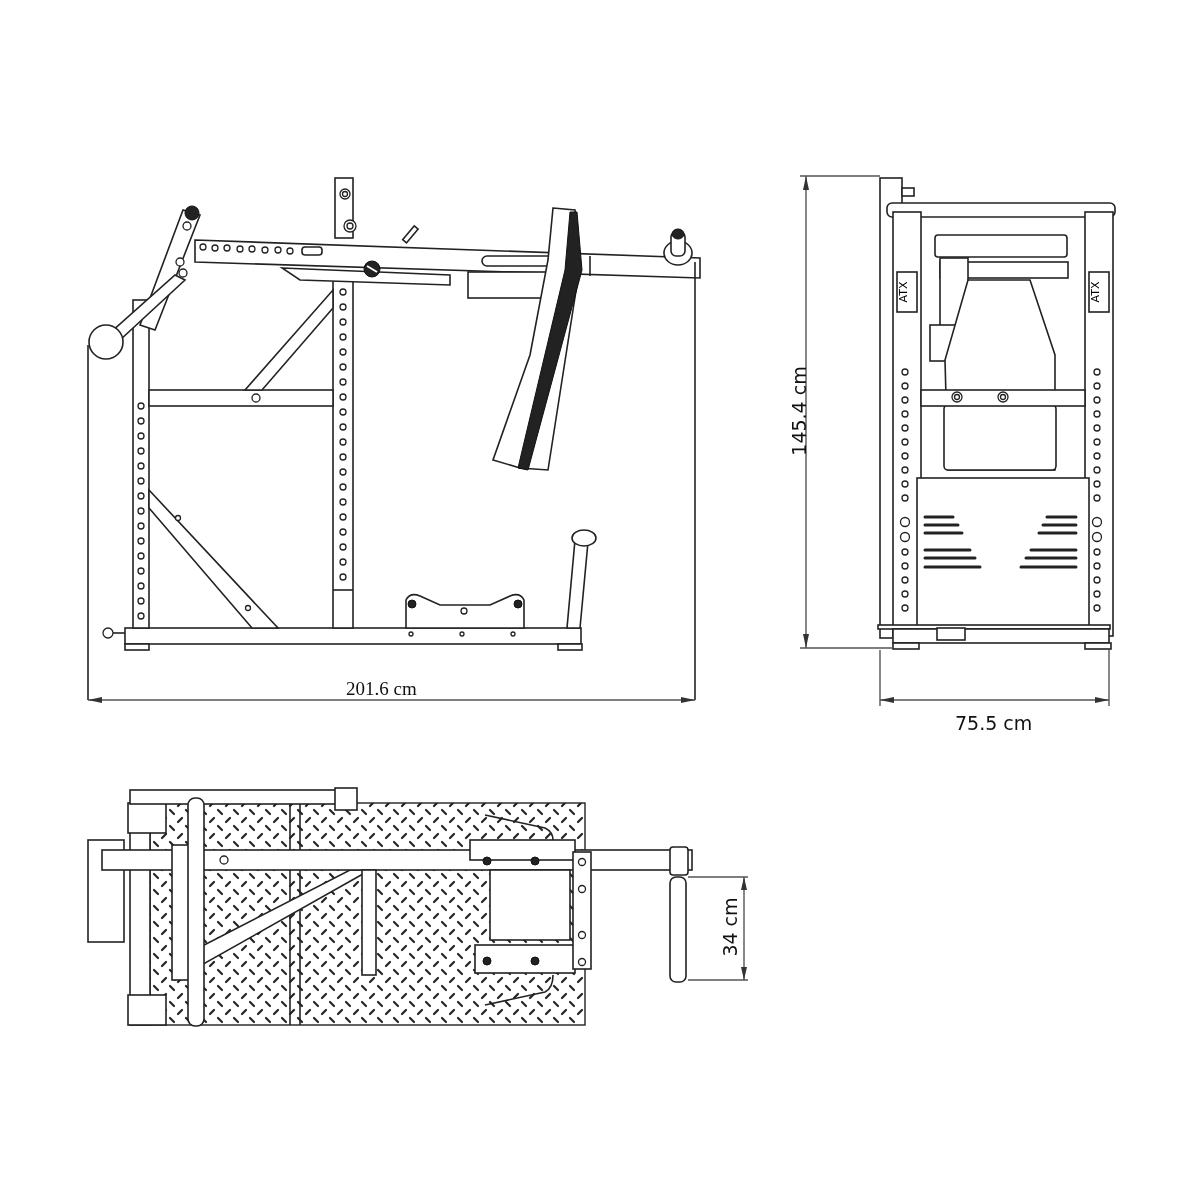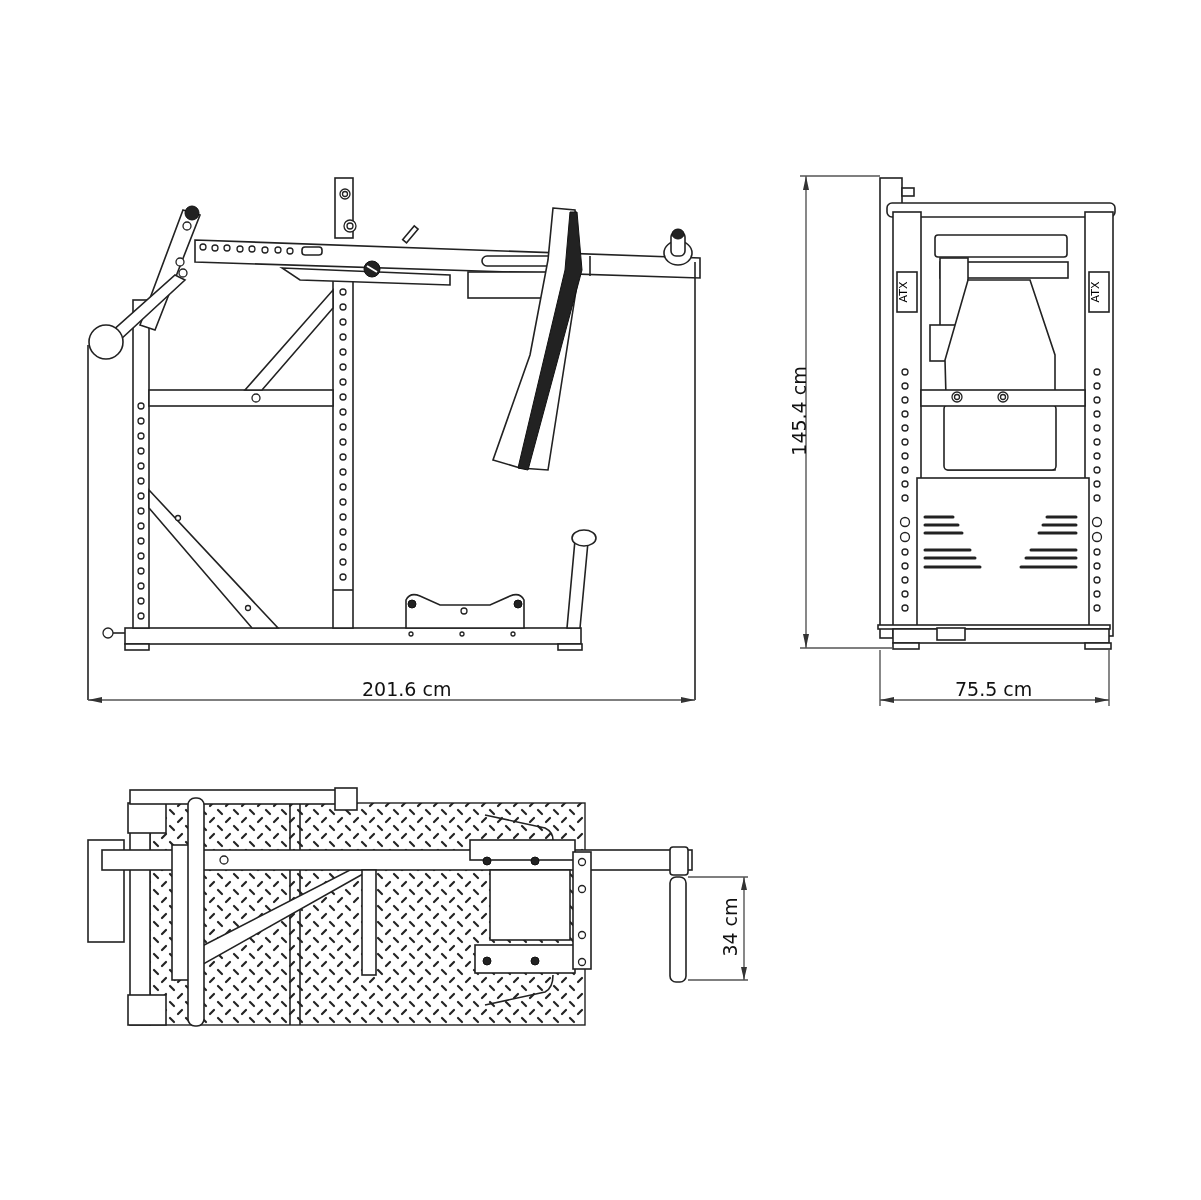--- a/index.html
+++ b/index.html
@@ -289,16 +289,16 @@
     <polygon points="1109,700 1095,697 1095,703" fill="#333"></polygon>
 
     <line class="dim" x1="688" y1="877" x2="748" y2="877"></line>
     <line class="dim" x1="688" y1="980" x2="748" y2="980"></line>
     <line class="dim" x1="744" y1="877" x2="744" y2="980"></line>
     <polygon points="744,877 741,890 747,890" fill="#333"></polygon>
     <polygon points="744,980 741,967 747,967" fill="#333"></polygon>
   </g>
 </svg>
 
-<div class="dim-label" style="left:362px;top:678px;">201.6 cm</div>
-<div class="dim-label" style="left:955px;top:678px;">75.5 cm</div>
+<div class="dim-label" style="left:346px;top:678px;font-family:Liberation Serif, serif;">201.6 cm</div>
+<div class="dim-label" style="left:955px;top:712px;">75.5 cm</div>
 <div class="dim-label" style="left:744px;top:400px;transform:rotate(-90deg);transform-origin:center;width:110px;text-align:center;">145.4 cm</div>
 <div class="dim-label" style="left:700px;top:916px;transform:rotate(-90deg);transform-origin:center;width:60px;text-align:center;">34 cm</div>
 
 </body></html>

